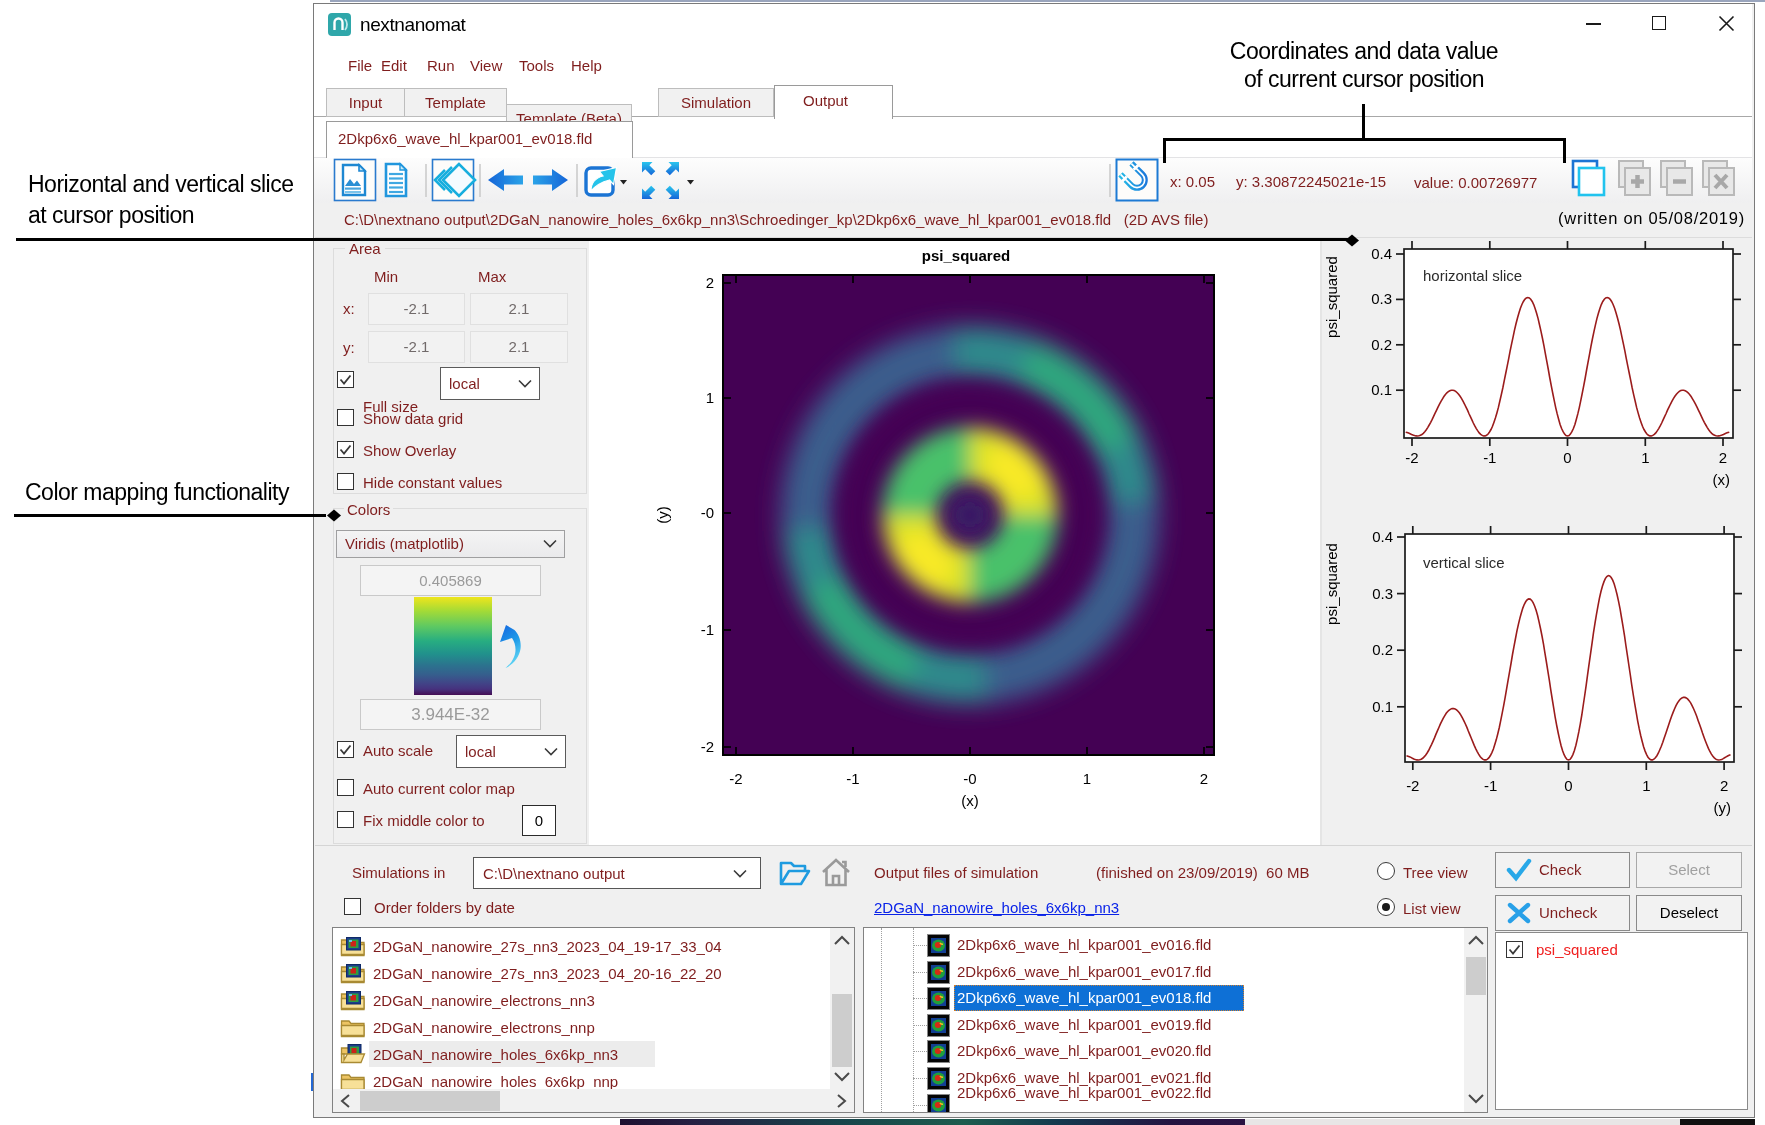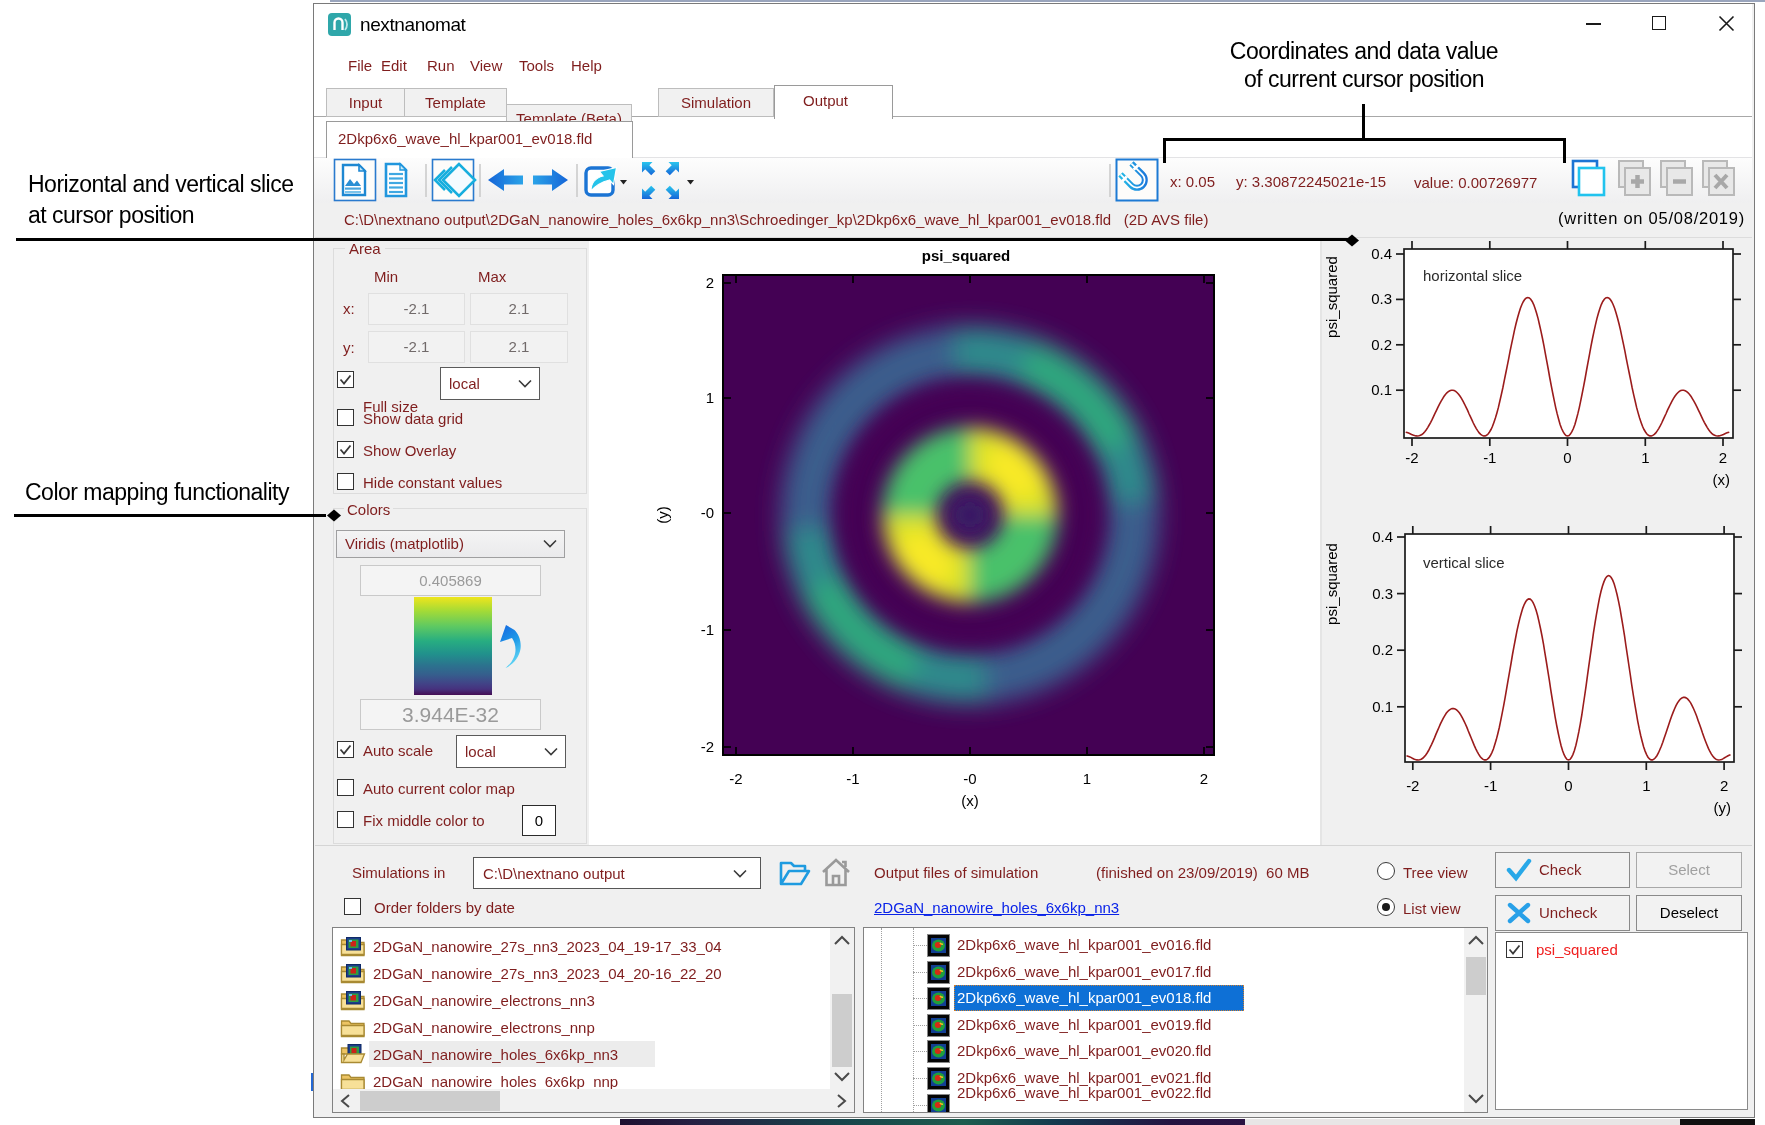--- a/index.html
+++ b/index.html
@@ -213,21 +213,21 @@
 <svg class="ab" style="left:500px;top:624px;" width="32" height="44" viewBox="0 0 32 44">
 <defs>
       <linearGradient id="garr" x1="0" y1="0" x2="0.4" y2="1">
         <stop offset="0" stop-color="#1565e0"></stop>
         <stop offset="0.55" stop-color="#1e9ae8"></stop>
         <stop offset="1" stop-color="#5fd4f4"></stop>
       </linearGradient>
     </defs>
 <path d="M6 1 L0 18 L12 14 C16 20 16.5 27 14 33 C12 38 9 41 5.5 44 C14 40 19 33 20.5 25 C21.5 17.5 19 10.5 14.5 6 Z" fill="url(#garr)"></path>
 </svg>
-<div class="ab" style="left:360px;top:699px;width:181px;height:31px;background:#f4f4f4;border:1px solid #c9c9c9;box-sizing:border-box;text-align:center;line-height:29px;font-size:21px;color:#9a9a9a;">3.944E-32</div>
+<div class="ab" style="left:360px;top:699px;width:181px;height:31px;background:#f4f4f4;border:1px solid #c9c9c9;box-sizing:border-box;text-align:center;line-height:29px;font-size:17px;color:#9a9a9a;">3.944E-32</div>
 <div class="ab cb" style="left:337px;top:741px;">
     <svg width="15" height="15" viewBox="0 0 15 15">
       <path d="M2.5 7.5 l3.5 4 l6.5 -8" fill="none" stroke="#3a3a3a" stroke-width="1.8"></path>
     </svg>
   </div>
 <div class="ab t15" style="left:363px;top:742px;">Auto scale</div>
 <div class="ab" style="left:456px;top:735px;width:110px;height:33px;background:#fff;border:1px solid #5a5a5a;box-sizing:border-box;"></div>
 <div class="ab t15" style="left:465px;top:743px;">local</div>
 <svg class="ab" style="left:544px;top:747px;" width="14" height="9" viewBox="0 0 14 9">
     <path d="M1 1.5 l6 6 l6 -6" fill="none" stroke="#3a3a3a" stroke-width="1.6"></path>

